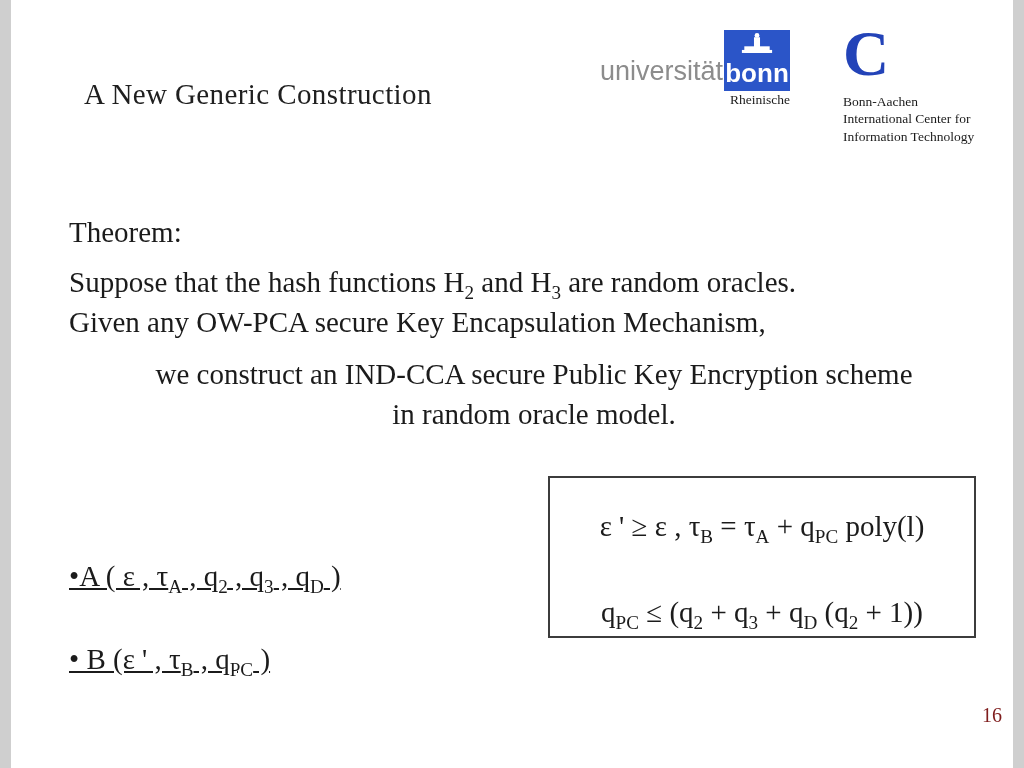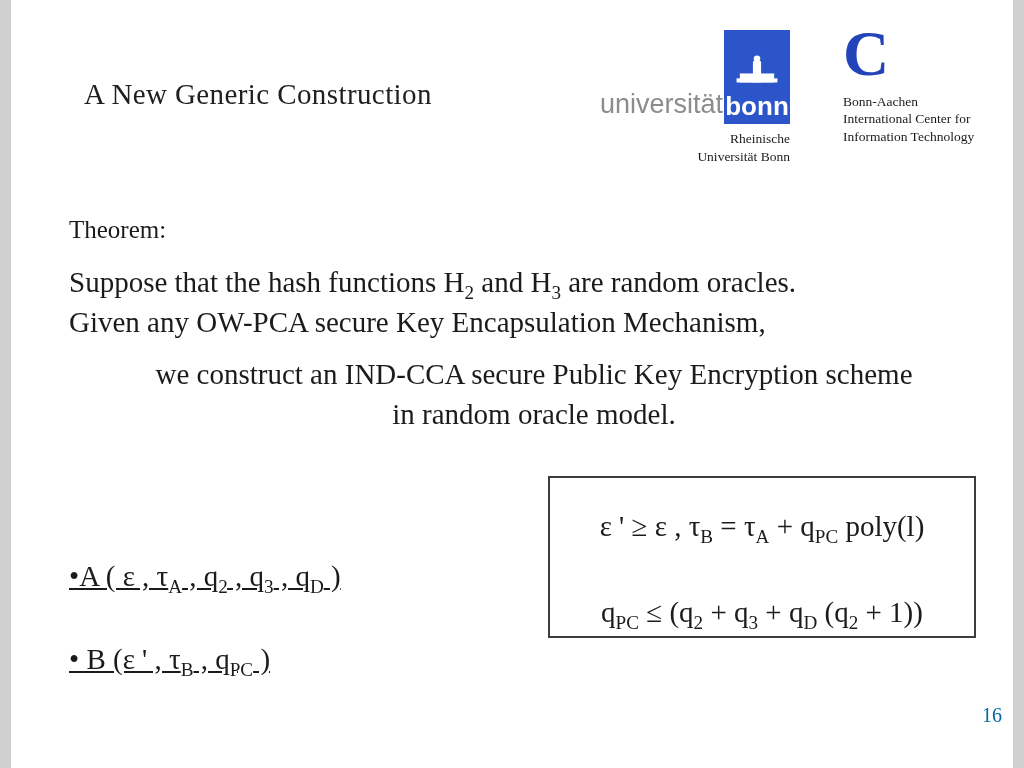--- a/index.html
+++ b/index.html
@@ -22,29 +22,29 @@
   }
 
   
   .logo-bonn { position: absolute; right: 234px; top: 30px; text-align: right; }
   .bonn-row { display: flex; align-items: flex-end; }
   .bonn-word {
     font-family: "Liberation Sans", sans-serif; font-size: 27px; color: #8c8c8c;
     line-height: 1; padding-bottom: 6px; margin-right: 1px;
   }
   .bonn-box {
-    width: 66px; height: 94px; background: var(--bonn-blue, #2b55c8);
+    width: 66px; height: 61px; background: var(--bonn-blue, #2b55c8);
     display: flex; flex-direction: column; align-items: center; justify-content: flex-end;
   }
   .bonn-building { width: 54px; height: 42px; margin-bottom: 1px; }
   .bonn-bonn {
     font-family: "Liberation Sans", sans-serif; font-weight: bold; font-size: 26px;
     color: #fff; line-height: 1; padding-bottom: 5px;
   }
-  .logo-caption { margin-top: 6px; font-size: 13.5px; line-height: 1.3; color: #1a1a1a; }
+  .logo-caption { font-size: 13.5px; line-height: 1.3; color: #1a1a1a; }
 
   
   .logo-cosec { position: absolute; left: 843px; top: 24px; text-align: left; }
   .cosec-row { display: flex; align-items: flex-start; }
   .cosec-c {
     font-size: 64px; line-height: 0.95; font-weight: bold;
     color: var(--cosec-blue, #2343b8); font-family: "Liberation Serif", serif;
   }
   .cosec-right { display: flex; flex-direction: column; align-items: flex-start; margin-left: -4px; }
   .cosec-tab {
@@ -64,41 +64,41 @@
     color: var(--cosec-blue, #2343b8);
   }
   .cosec-bit {
     background: var(--cosec-blue, #2343b8); color: #fff;
     font-family: "Liberation Sans", sans-serif; font-size: 12px; font-weight: bold;
     padding: 3px 4px; margin-left: 4px; border-radius: 2px;
   }
   .logo-cosec .logo-caption { margin-top: 8px; }
 
   
-  .theorem-label { position: absolute; left: 69px; top: 216px; font-size: 25px; }
+  .theorem-label { position: absolute; left: 69px; top: 216px; font-size: 29px; }
   .para { position: absolute; left: 69px; width: 930px; font-size: 29px; line-height: 1.38; }
   .para1 { top: 262px; }
   .para2 { top: 354px; text-align: center; }
 
   .bullet { position: absolute; left: 69px; font-size: 29px; text-decoration: underline; }
   .bullet-a { top: 560px; }
   .bullet-b { top: 643px; }
 
   
   .formula-box {
     position: absolute; left: 548px; top: 476px; width: 428px; height: 162px;
     border: 2px solid #3c3c3c; background: #fff;
   }
   .formula-line { position: absolute; left: 0; right: 0; text-align: center; font-size: 29px; }
   .fl1 { top: 32px; }
   .fl2 { top: 118px; }
 
   sub { font-size: 66%; line-height: 0; }
 
-  .page-number { position: absolute; right: 22px; top: 704px; font-size: 20px; color: #0369a1; }
+  .page-number { position: absolute; right: 22px; top: 704px; font-size: 20px; color: #7f1d1d; }
 </style>
 </head>
 <body>
 
 <div class="edge edge-left"></div>
 <div class="edge edge-right"></div>
 
 <h1 class="title">A New Generic Construction</h1>
 
 <div class="logo-bonn">
@@ -109,21 +109,20 @@
         <circle cx="33" cy="9" r="4" fill="#ffffff"></circle>
         <rect x="28" y="12" width="10" height="26" fill="#ffffff"></rect>
         <rect x="12" y="27" width="42" height="11" fill="#ffffff"></rect>
         <rect x="8" y="33" width="50" height="5" fill="#ffffff"></rect>
       </svg>
       <span class="bonn-bonn">bonn</span>
     </span>
   </div>
   <div class="logo-caption">
     <div>Rheinische</div>
-    <div>Universität Bonn</div>
   </div>
 </div>
 
 <div class="logo-cosec">
   <div class="cosec-row">
     <span class="cosec-c">C</span>
   </div>
   <div class="logo-caption">
     <div>Bonn-Aachen</div>
     <div>International Center for</div>

